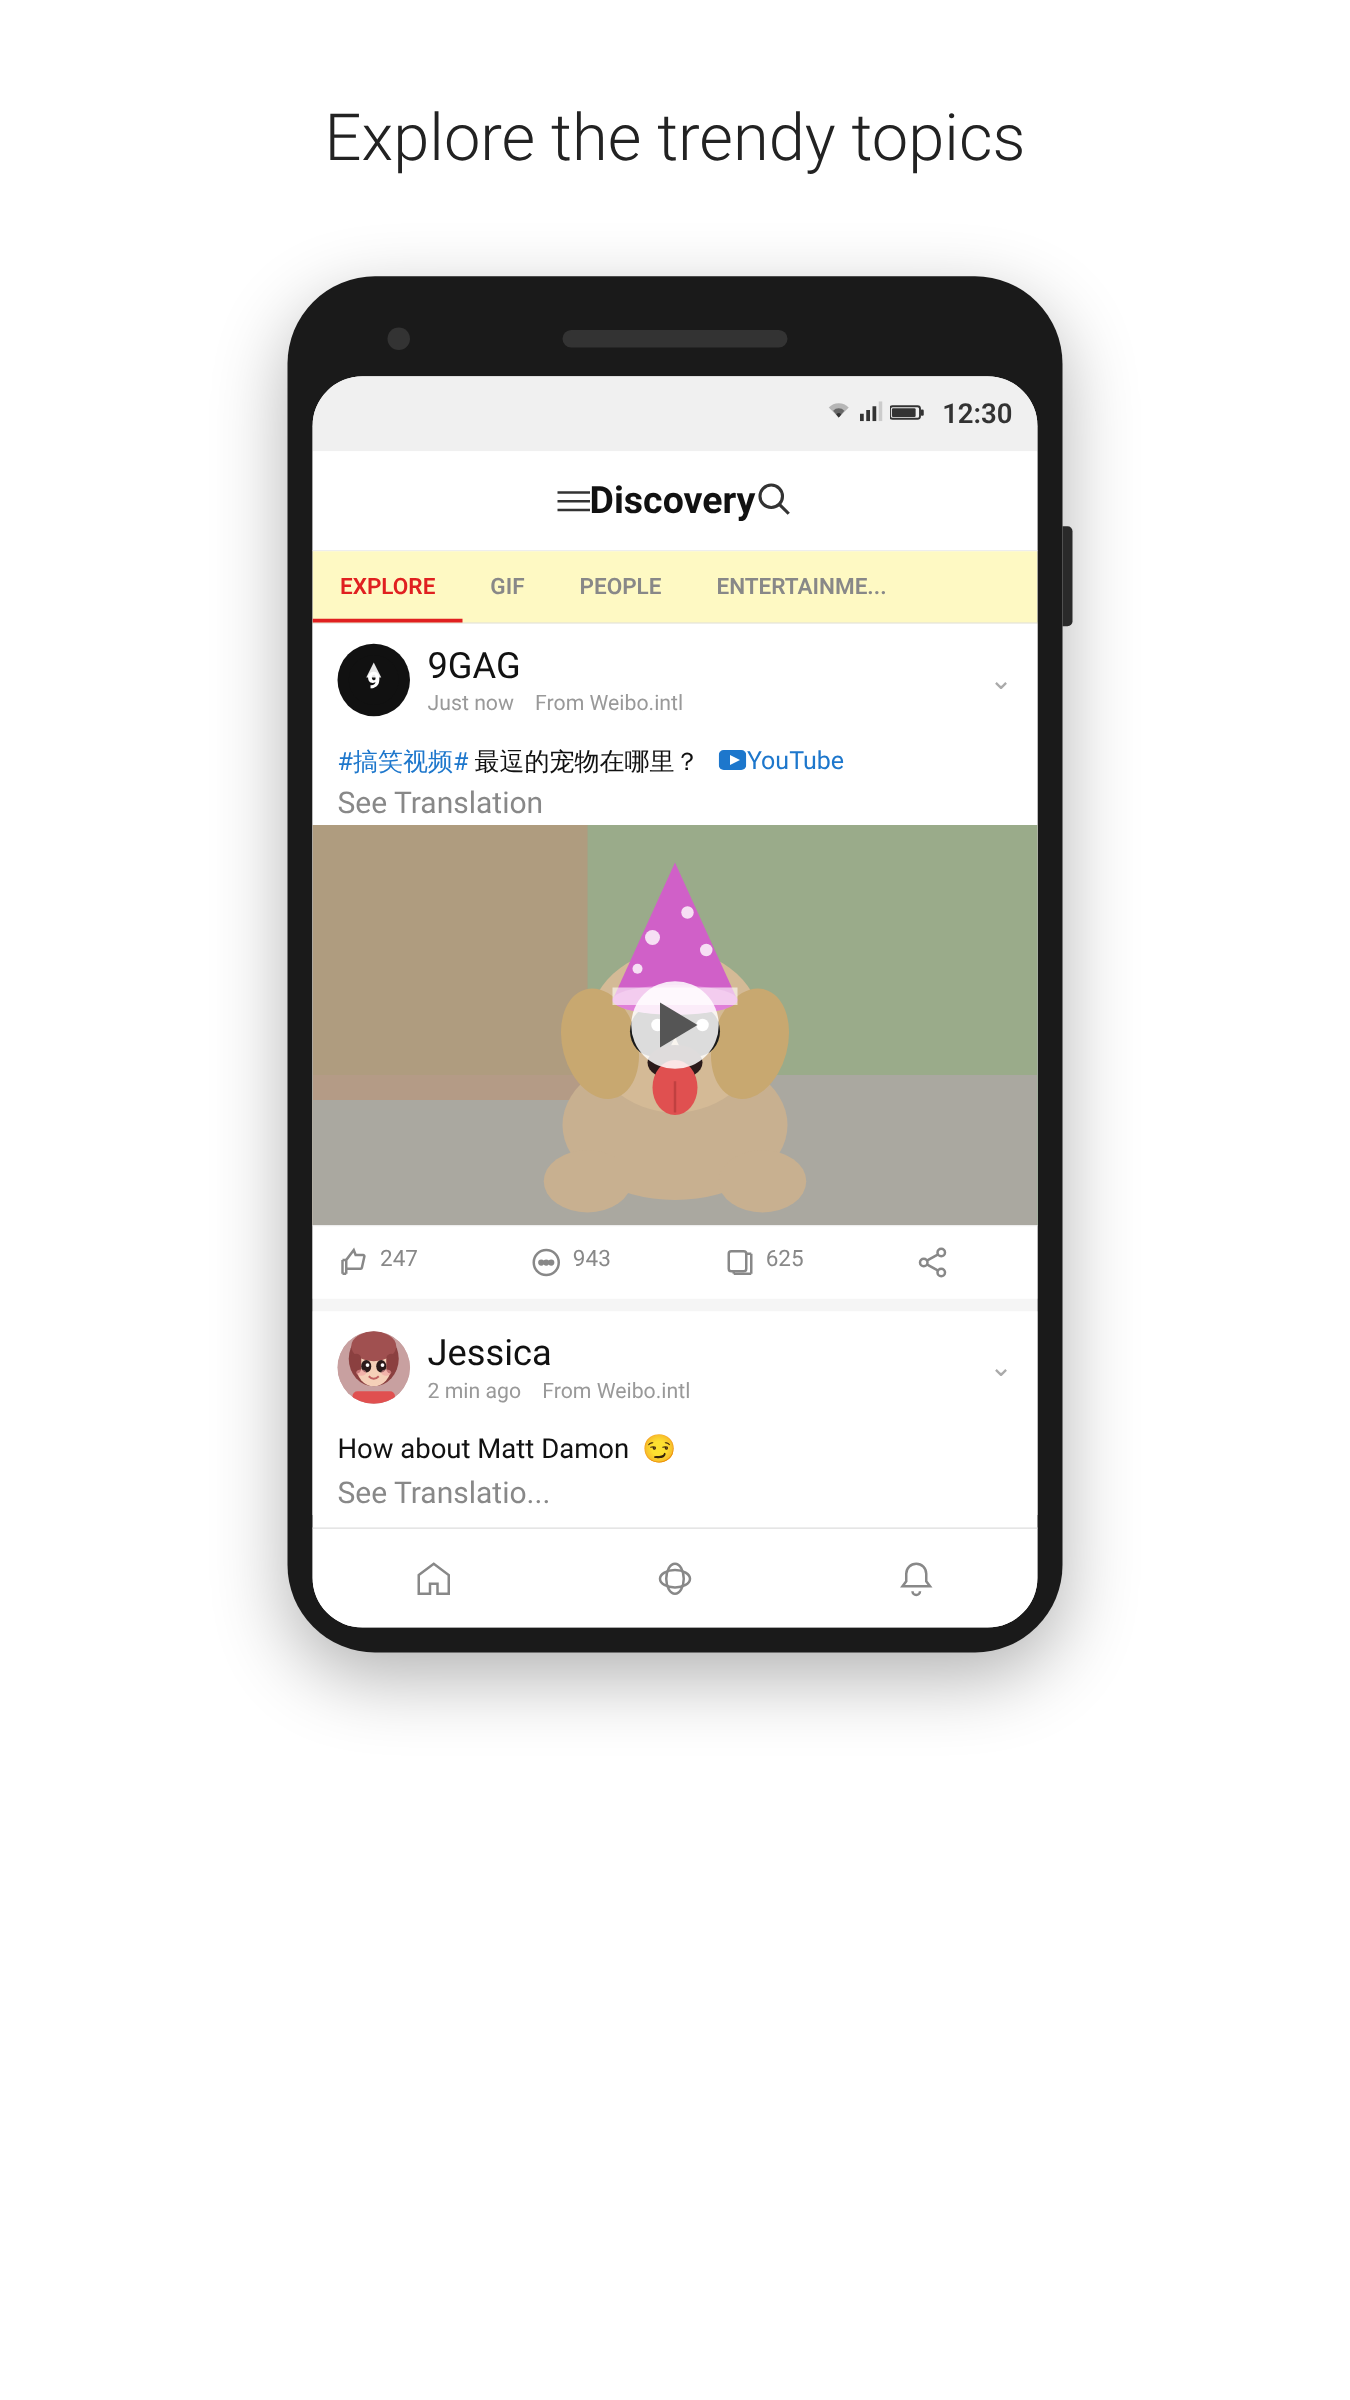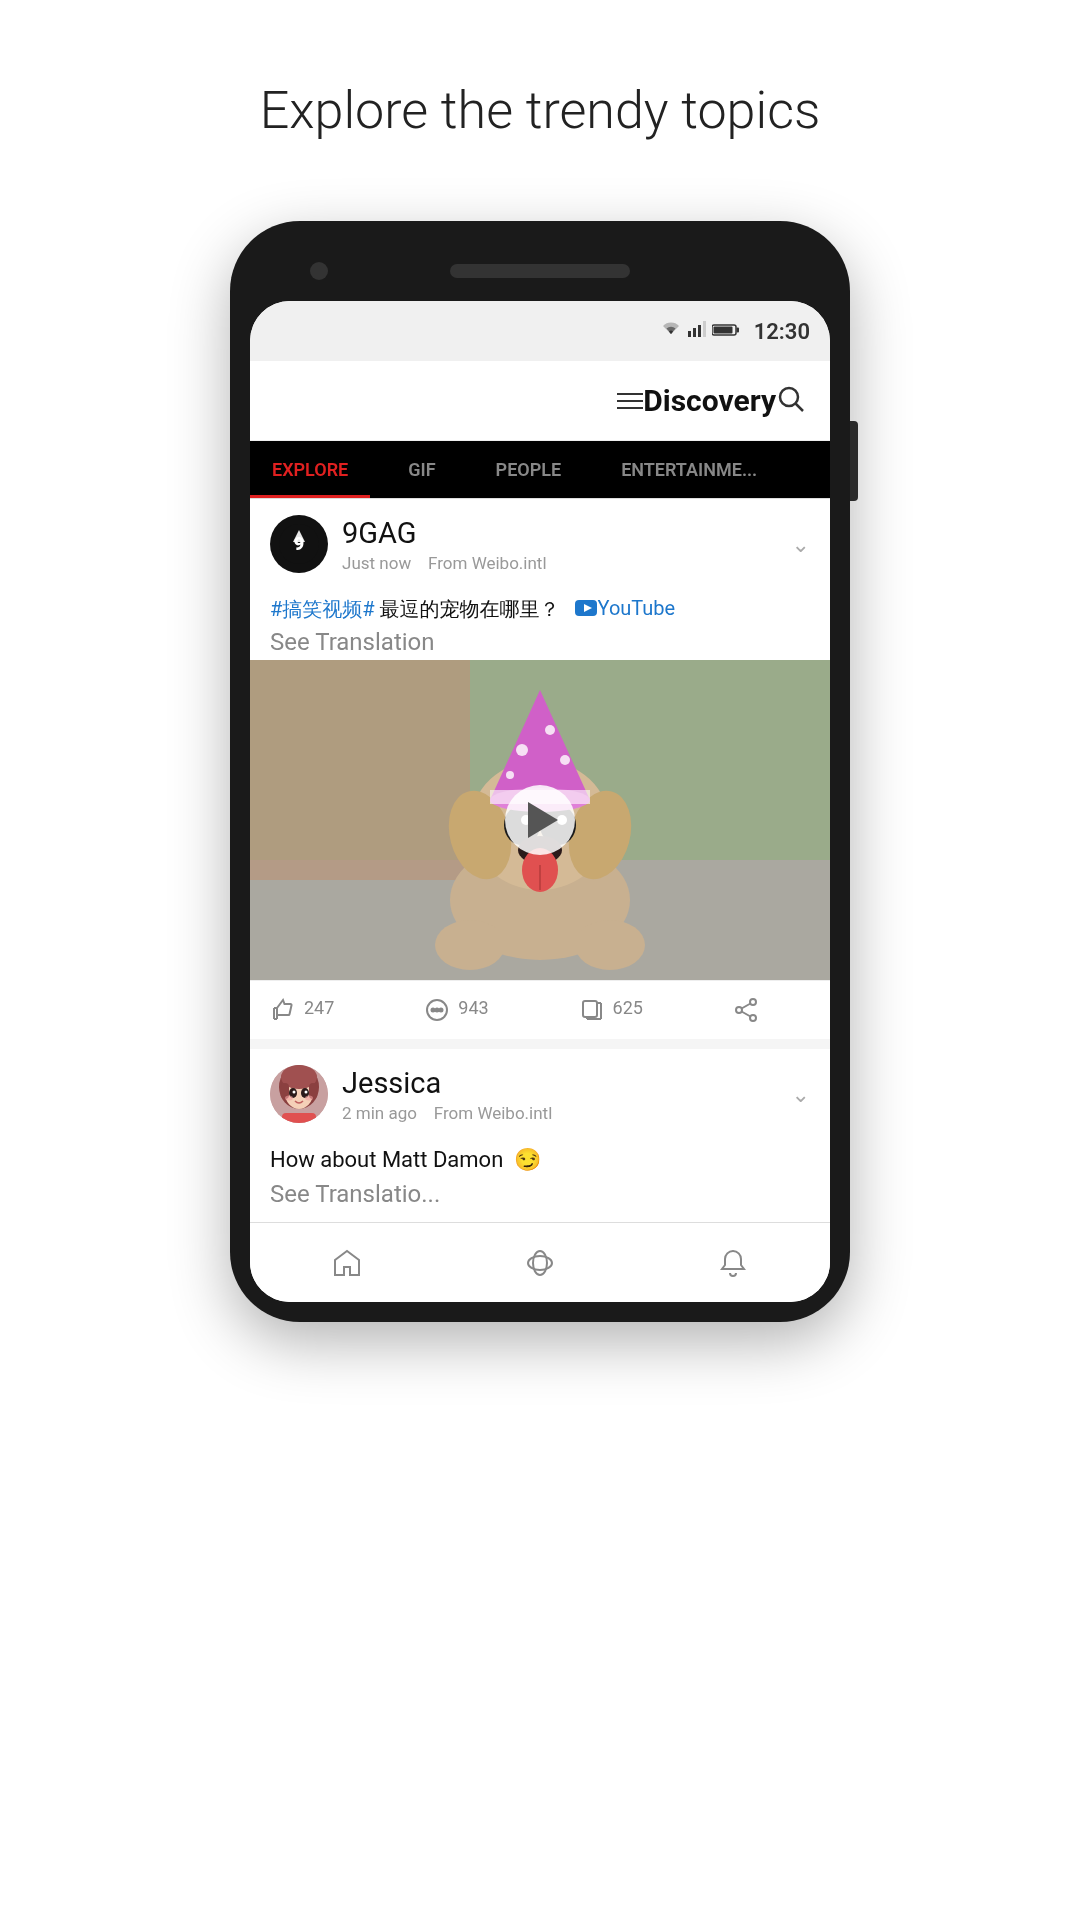--- a/index.html
+++ b/index.html
@@ -86,21 +86,21 @@
       color: #333;
       margin-left: 6px;
     }
 
     
     .app-header {
       background: #fff;
       height: 80px;
       display: flex;
       align-items: center;
-      justify-content: flex-end;
+      justify-content: center;
       padding: 0 24px;
       border-bottom: 1px solid #eee;
     }
 
     .hamburger-icon {
       display: flex;
       flex-direction: column;
       gap: 5px;
       cursor: pointer;
     }
@@ -119,22 +119,21 @@
     }
 
     .search-icon-btn {
       cursor: pointer;
     }
 
     
     .tabs-bar {
       display: flex;
       border-bottom: 1px solid #ddd;
-      background: #000000;
-      gap: 16px;
+      background: #fef9c3;
     }
 
     .tab-item {
       padding: 18px 22px;
       font-size: 18px;
       font-weight: 600;
       color: #888;
       cursor: pointer;
       position: relative;
       white-space: nowrap;

